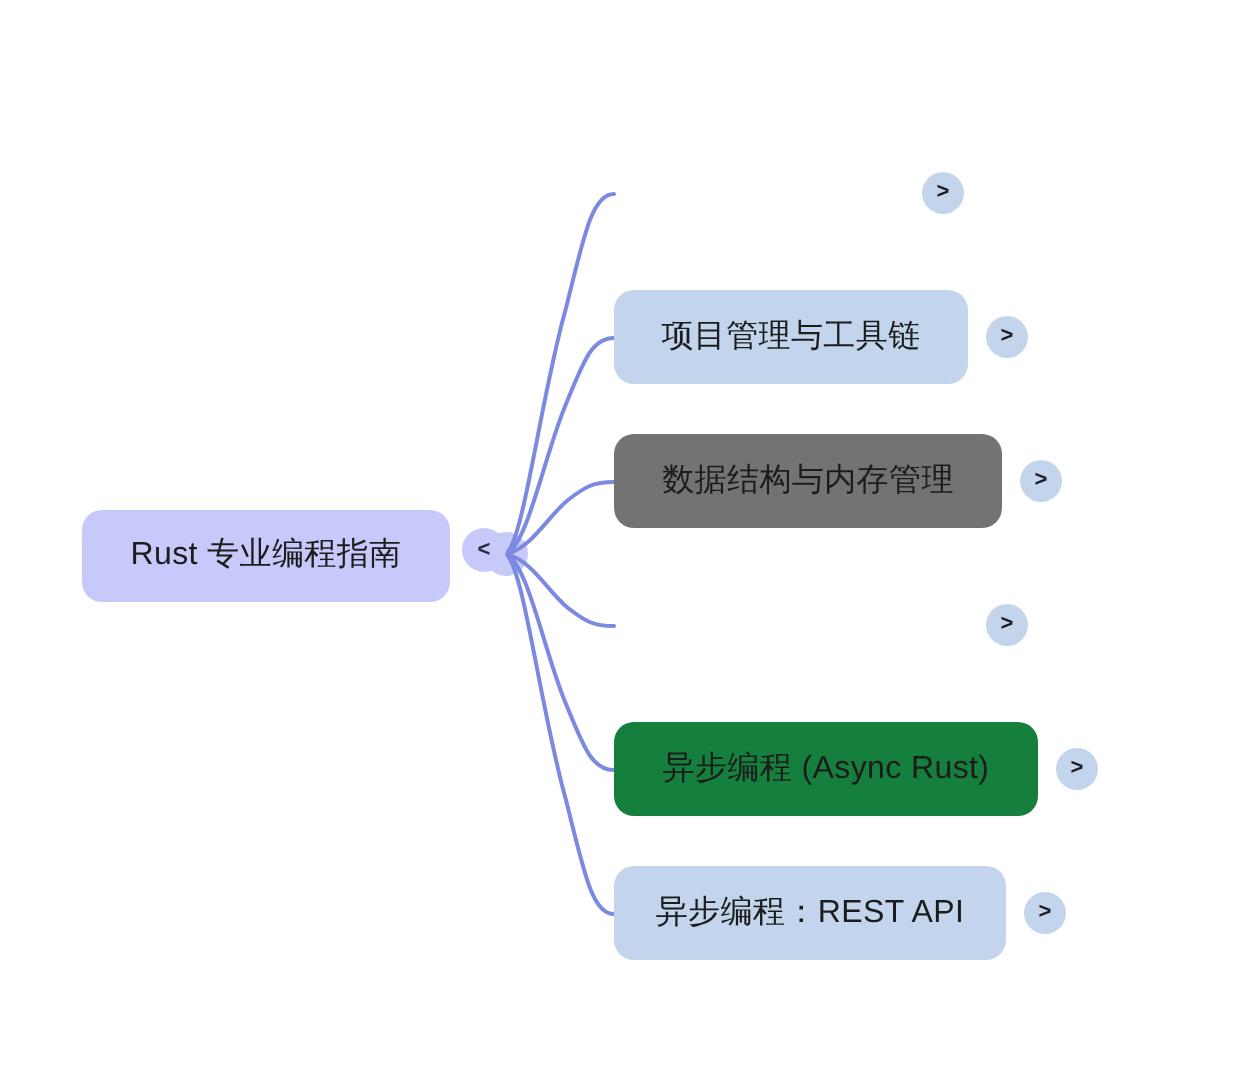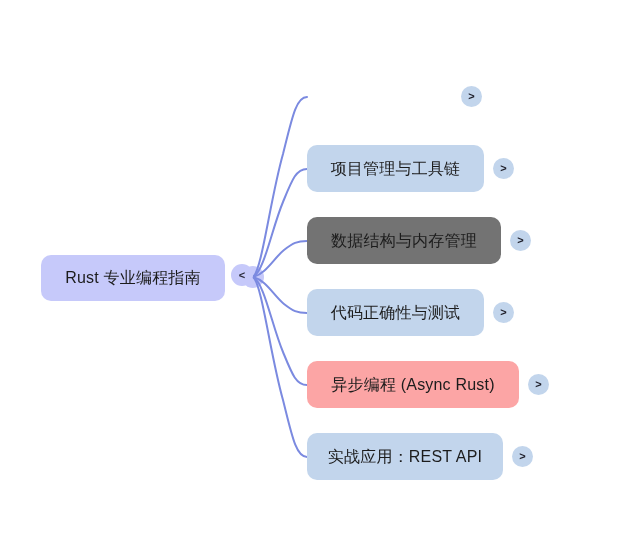--- a/index.html
+++ b/index.html
@@ -104,34 +104,31 @@
     <span>&gt;</span>
   </div>
 
   <div class="node node-branch" style="left: 307px; top: 217px; width: 194px; height: 47px; background: #737373;">
     <span class="node-label" style="color: rgb(28, 28, 28);">数据结构与内存管理</span>
   </div>
   <div class="toggle toggle-branch" style="left: 510px; top: 230px; width: 21px; height: 21px; background: rgb(194, 213, 236);">
     <span>&gt;</span>
   </div>
 
-  <div class="node node-branch" style="left: 307px; top: 289px; width: 177px; height: 47px; background: rgb(194, 213, 236);">
-    <span class="node-label" style="color: rgb(28, 28, 28);">代码正确性与测试</span>
-  </div>
   <div class="toggle toggle-branch" style="left: 493px; top: 302px; width: 21px; height: 21px; background: rgb(194, 213, 236);">
     <span>&gt;</span>
   </div>
 
-  <div class="node node-branch" style="left: 307px; top: 361px; width: 212px; height: 47px; background: #fca5a5;">
+  <div class="node node-branch" style="left: 307px; top: 361px; width: 212px; height: 47px; background: #15803d;">
     <span class="node-label" style="color: rgb(28, 28, 28);">异步编程 (Async Rust)</span>
   </div>
   <div class="toggle toggle-branch" style="left: 528px; top: 374px; width: 21px; height: 21px; background: rgb(194, 213, 236);">
     <span>&gt;</span>
   </div>
 
   <div class="node node-branch" style="left: 307px; top: 433px; width: 196px; height: 47px; background: rgb(194, 213, 236);">
-    <span class="node-label" style="color: rgb(28, 28, 28);">实战应用：REST API</span>
+    <span class="node-label" style="color: rgb(28, 28, 28);">异步编程：REST API</span>
   </div>
   <div class="toggle toggle-branch" style="left: 512px; top: 446px; width: 21px; height: 21px; background: rgb(194, 213, 236);">
     <span>&gt;</span>
   </div>
 
 </div>
 
 </body></html>

